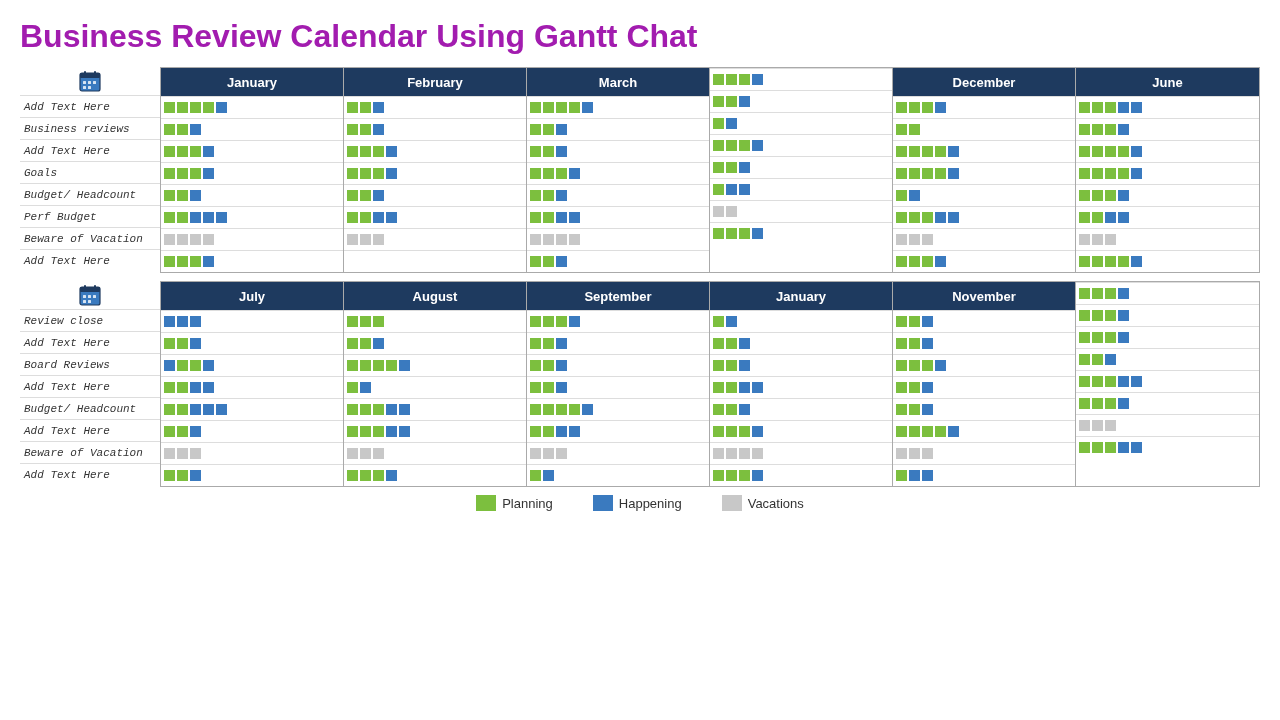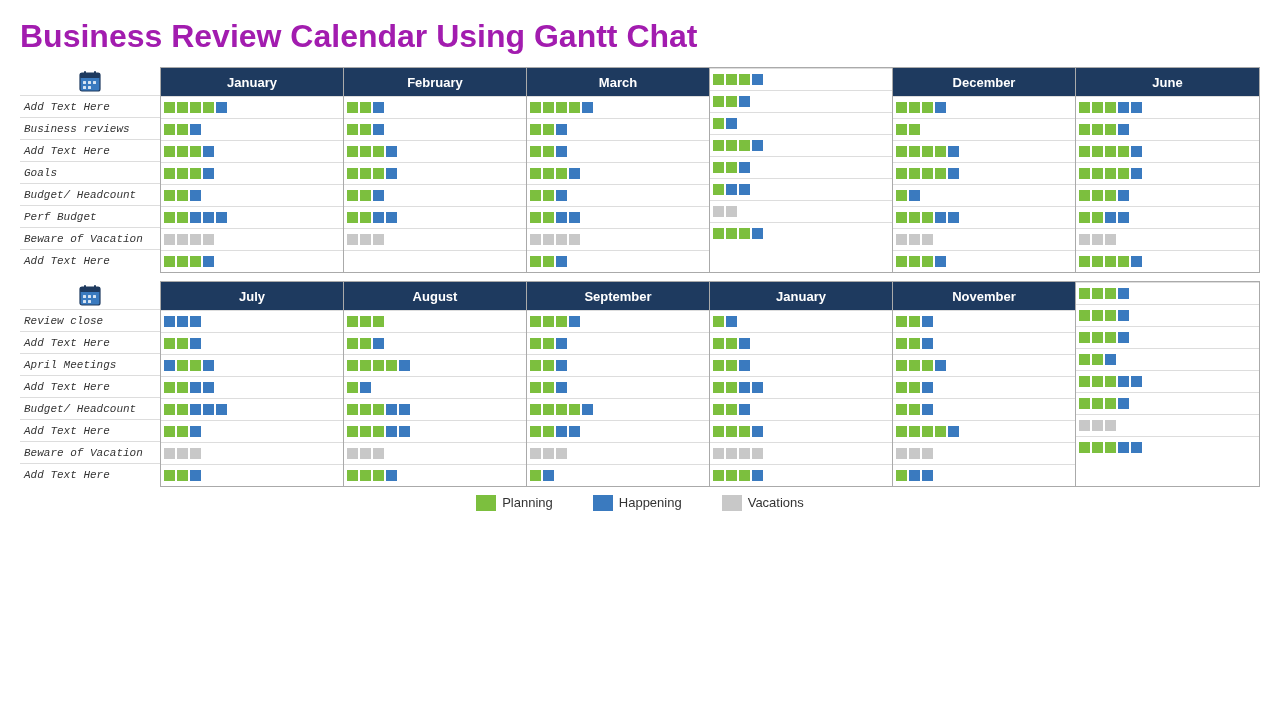--- a/index.html
+++ b/index.html
@@ -95,21 +95,21 @@
     .cell.empty { background: transparent; }
     .legend {
       display: flex;
       justify-content: center;
       align-items: center;
       gap: 40px;
       margin-top: 6px;
     }
     .legend-item {
       display: flex;
-      align-items: flex-start;
+      align-items: center;
       gap: 6px;
       font-size: 13px;
       color: #333;
     }
     .legend-swatch {
       width: 20px;
       height: 16px;
       display: inline-block;
     }
     .swatch-planning { background: #7cbf3e; }
@@ -466,21 +466,21 @@
               <rect x="15" y="1" width="2" height="4" rx="1" fill="#1e3a5f"></rect>
               <rect x="4" y="11" width="3" height="3" rx="0.5" fill="white" opacity="0.8"></rect>
               <rect x="9" y="11" width="3" height="3" rx="0.5" fill="white" opacity="0.8"></rect>
               <rect x="14" y="11" width="3" height="3" rx="0.5" fill="white" opacity="0.8"></rect>
               <rect x="4" y="16" width="3" height="3" rx="0.5" fill="white" opacity="0.8"></rect>
               <rect x="9" y="16" width="3" height="3" rx="0.5" fill="white" opacity="0.8"></rect>
             </svg>
           </div>
           <div class="label-cell" style="height: 22px;">Review close</div>
           <div class="label-cell" style="height: 22px;">Add Text Here</div>
-          <div class="label-cell" style="height: 22px;">April Meetings</div>
+          <div class="label-cell" style="height: 22px;">Board Reviews</div>
           <div class="label-cell" style="height: 22px;">Add Text Here</div>
           <div class="label-cell" style="height: 22px;">Budget/ Headcount</div>
           <div class="label-cell" style="height: 22px;">Add Text Here</div>
           <div class="label-cell" style="height: 22px;">Beware of Vacation</div>
           <div class="label-cell" style="height: 22px;">Add Text Here</div>
         </div>
         <div class="months-grid">
           <div class="month-col">
             <div class="month-header">July</div>
             <div class="month-cells">

